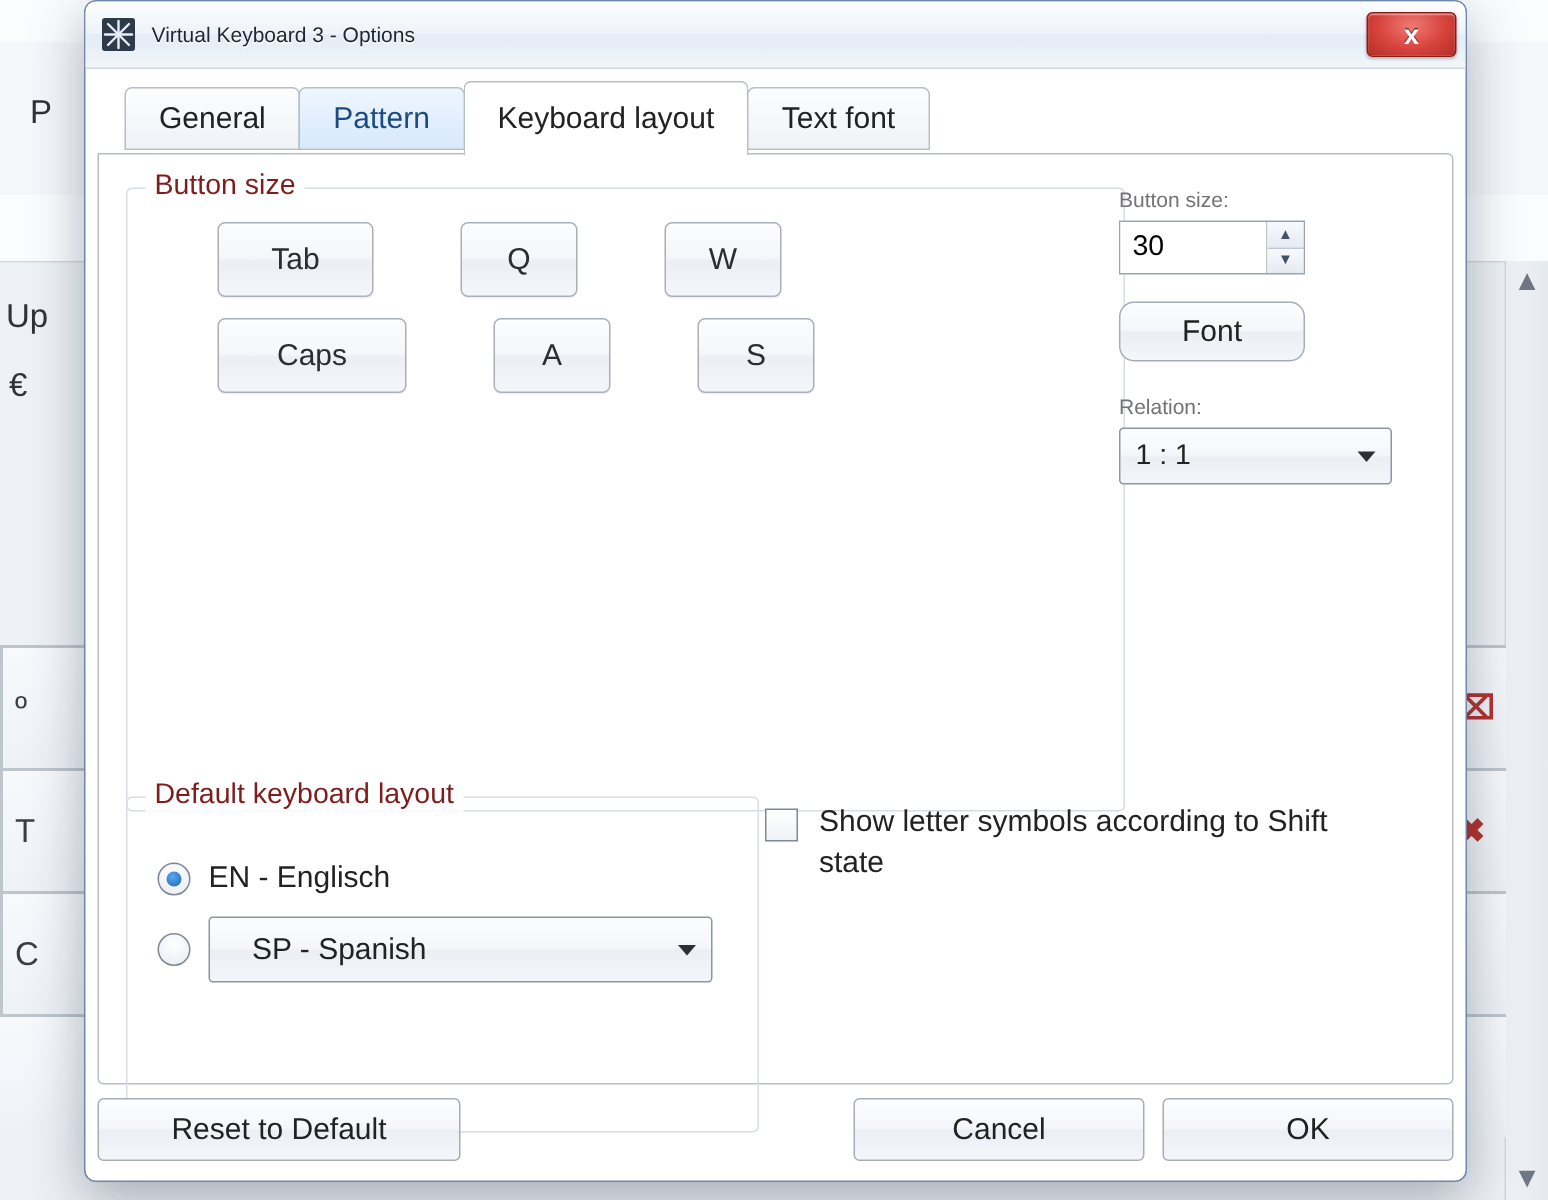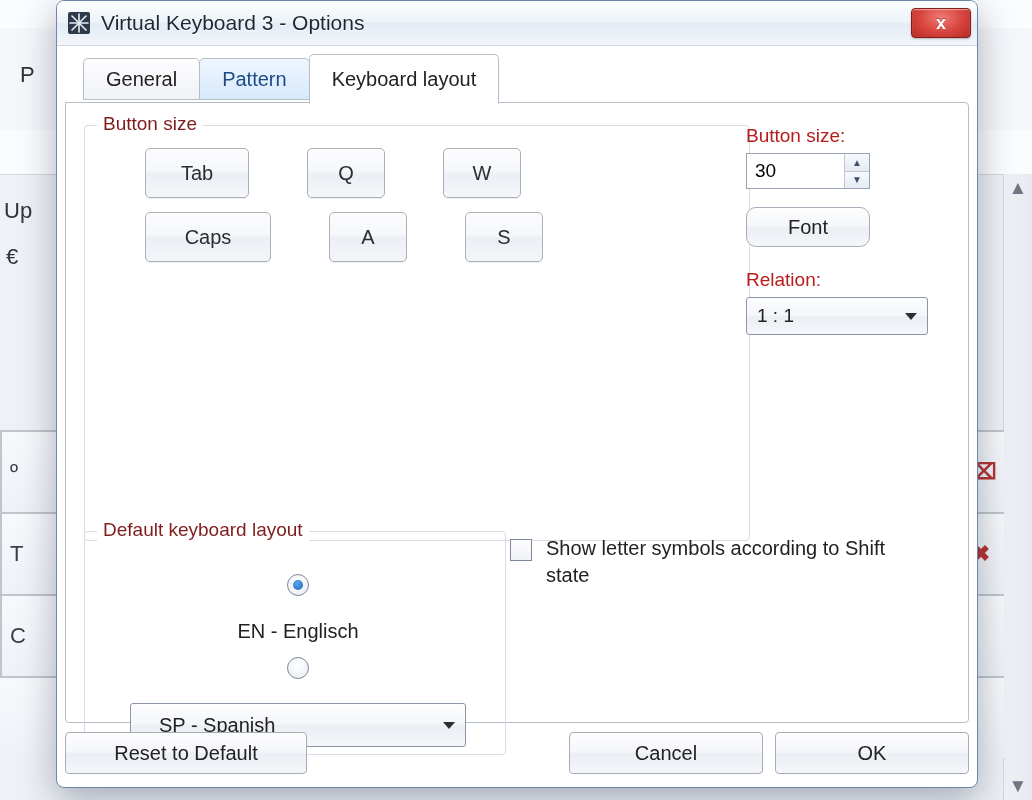--- a/index.html
+++ b/index.html
@@ -93,21 +93,21 @@
     display: flex;
     align-items: center;
     padding: 0 6px 0 10px;
     gap: 10px;
   }
   .titlebar .appicon {
     width: 24px; height: 24px; flex: 0 0 auto;
   }
   .titlebar .title {
     flex: 1 1 auto;
-    font-size: 21px;
+    font-size: 14px;
     color: #1d2733;
     text-shadow: 0 1px 0 #fff;
     white-space: nowrap;
   }
   .close-btn {
     width: 58px; height: 28px;
     border-radius: 4px;
     border: 1px solid #8a1c17;
     background: radial-gradient(ellipse at 50% 30%, #f07a74, #d6433c 55%, #b42d27);
     box-shadow: inset 0 1px 1px rgba(255,255,255,.5), 0 1px 2px rgba(0,0,0,.25);
@@ -213,21 +213,21 @@
     margin-left: 46px;
   }
   .row1, .row2 { display: flex; gap: 12px; }
   .row2 { margin-top: 14px; align-items: center; }
 
   
   .rightcol {
     position: absolute;
     left: 680px; top: 22px; width: 202px;
   }
-  .lbl { font-size: 19px; color: #b91c1c; margin-bottom: 6px; display: block; }
+  .lbl { font-size: 14px; color: #737373; margin-bottom: 6px; display: block; }
   .spin {
     display: flex; align-items: stretch; height: 34px;
     border: 1px solid #9aa3b1; background: #fff;
   }
   .spin input {
     flex: 1 1 auto; border: 0; outline: 0;
     font: inherit; padding: 0 8px; width: 60px;
   }
   .spin .btns {
     width: 24px; border-left: 1px solid #c0c7d1;
@@ -260,24 +260,23 @@
   .combo.big { width: 296px; height: 42px; font-size: 20px; padding-left: 28px; }
   .tri {
     width: 0; height: 0;
     border-left: 6px solid transparent;
     border-right: 6px solid transparent;
     border-top: 7px solid #2c2f35;
   }
 
   
   .radio, .check {
-    display: flex; align-items: center; gap: 24px;
+    display: flex; align-items: center; gap: 12px;
     font-size: 20px; cursor: pointer;
     margin: 14px 0 12px 6px;
-    flex-direction: column;
   }
   .radio .dot {
     width: 20px; height: 20px; border-radius: 50%;
     border: 1px solid #7f8896;
     background: radial-gradient(circle at 50% 35%, #fff, #e7ebf1);
     display: flex; align-items: center; justify-content: center;
   }
   .radio.checked .dot::after {
     content: ""; width: 10px; height: 10px; border-radius: 50%;
     background: radial-gradient(circle at 40% 35%, #5aa6ef, #1a66b5);
@@ -358,20 +357,21 @@
       <span class="x">x</span>
     </div>
   </div>
 
   <div class="dlg-body">
 
     <div class="tabstrip">
       <div class="tab">General</div>
       <div class="tab highlight">Pattern</div>
       <div class="tab active">Keyboard layout</div>
+      <div class="tab">Text font</div>
     </div>
 
     <div class="tabpage">
 
       <div id="grp-buttonsize" class="group">
         <div class="caption">Button size</div>
         <div class="row1">
           <div class="kbtn" style="width:78px">Tab</div>
           <div class="kbtn" style="width:52px">Q</div>
           <div class="kbtn" style="width:52px">W</div>

